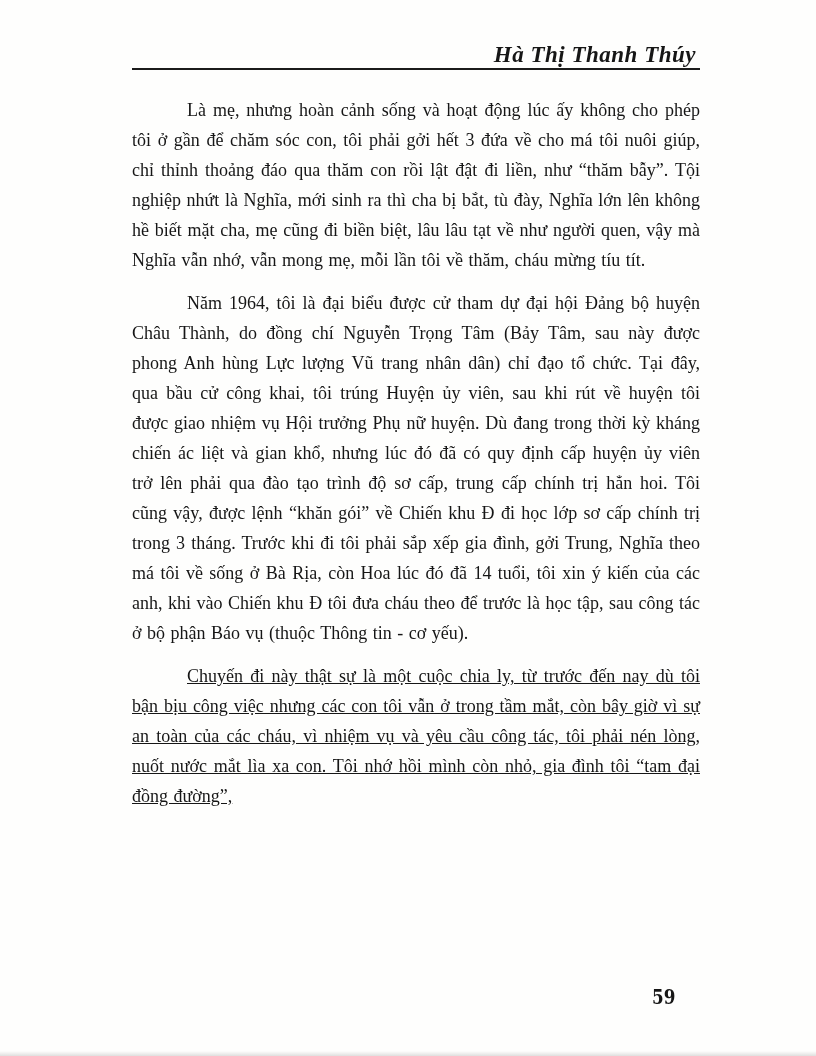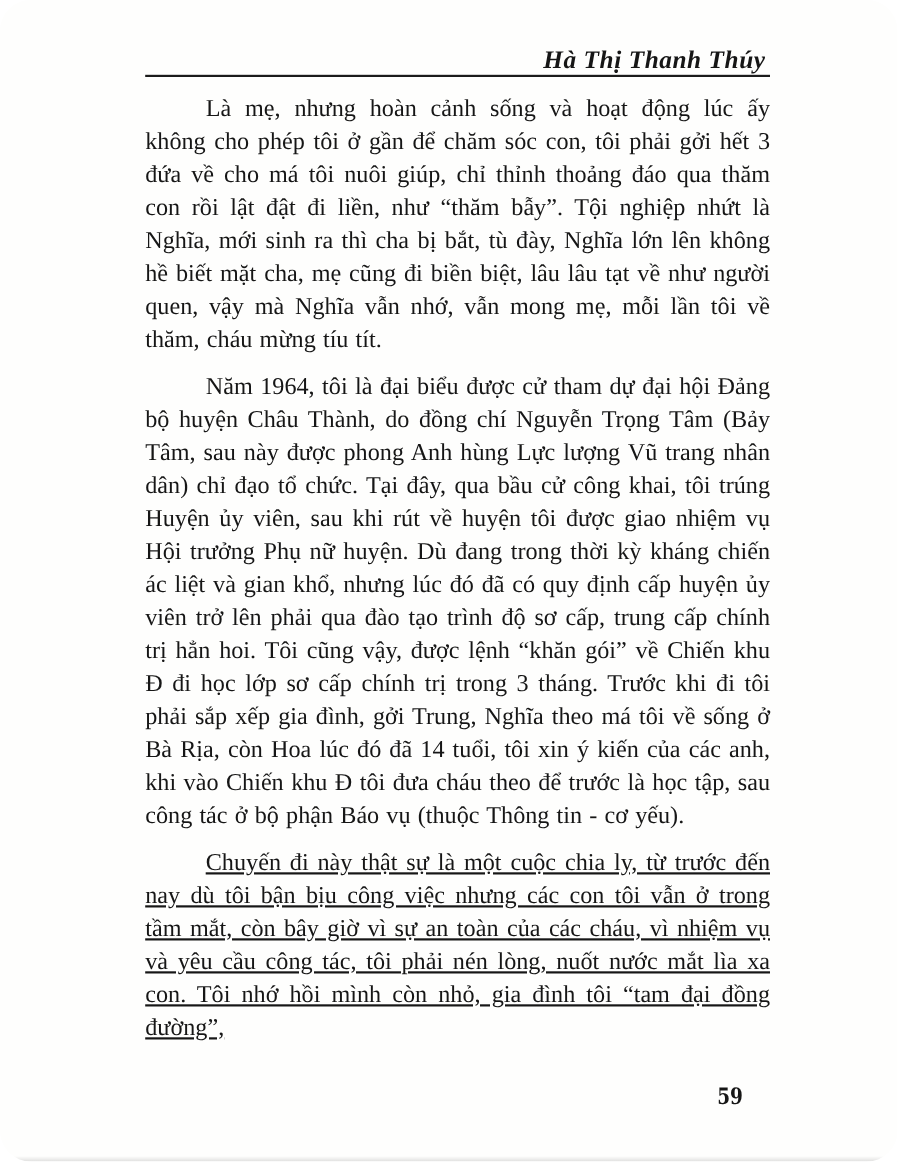--- a/index.html
+++ b/index.html
@@ -8,21 +8,20 @@
     background: #ffffff;
   }
   .page {
     position: relative;
     width: 816px;
     height: 1056px;
     background: #fefefd;
     overflow: hidden;
     font-family: "Liberation Serif", "DejaVu Serif", serif;
     color: #161616;
-    border-radius: 28px;
   }
   
   .scan-edge {
     position: absolute;
     left: 0;
     bottom: 0;
     width: 100%;
     height: 5px;
     background: linear-gradient(to bottom, rgba(0,0,0,0), rgba(0,0,0,0.12));
   }
@@ -38,22 +37,22 @@
     font-style: italic;
     font-size: 23px;
     line-height: 22px;
     letter-spacing: 0.5px;
     border-bottom: 2.5px solid #1b1b1b;
     padding-bottom: 2px;
     padding-right: 4px;
     white-space: nowrap;
   }
   .body-text {
-    margin-top: 13px;
-    font-size: 22px;
+    margin-top: 25px;
+    font-size: 18px;
     line-height: 30px;
     text-align: justify;
     word-spacing: 1px;
   }
   .body-text p {
     margin: 0 0 13px 0;
     text-indent: 55px;
   }
   .body-text p:last-child {
     margin-bottom: 0;

